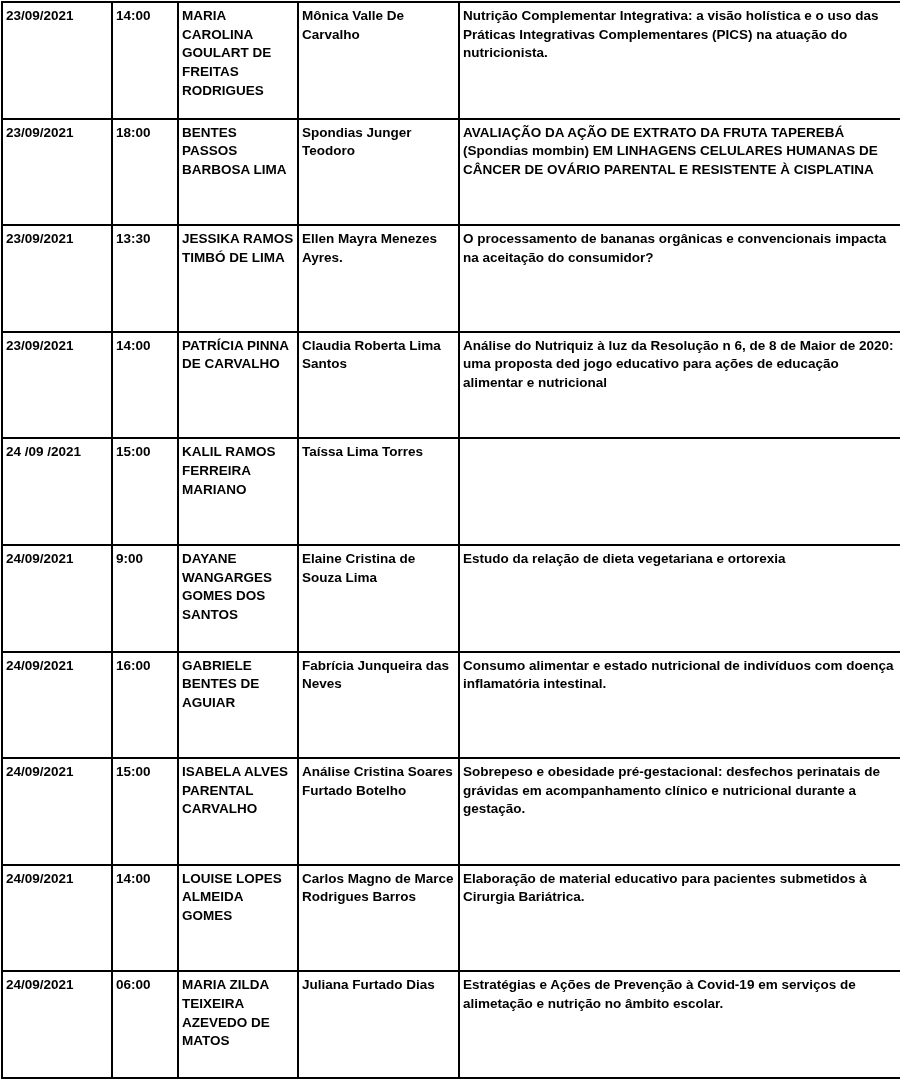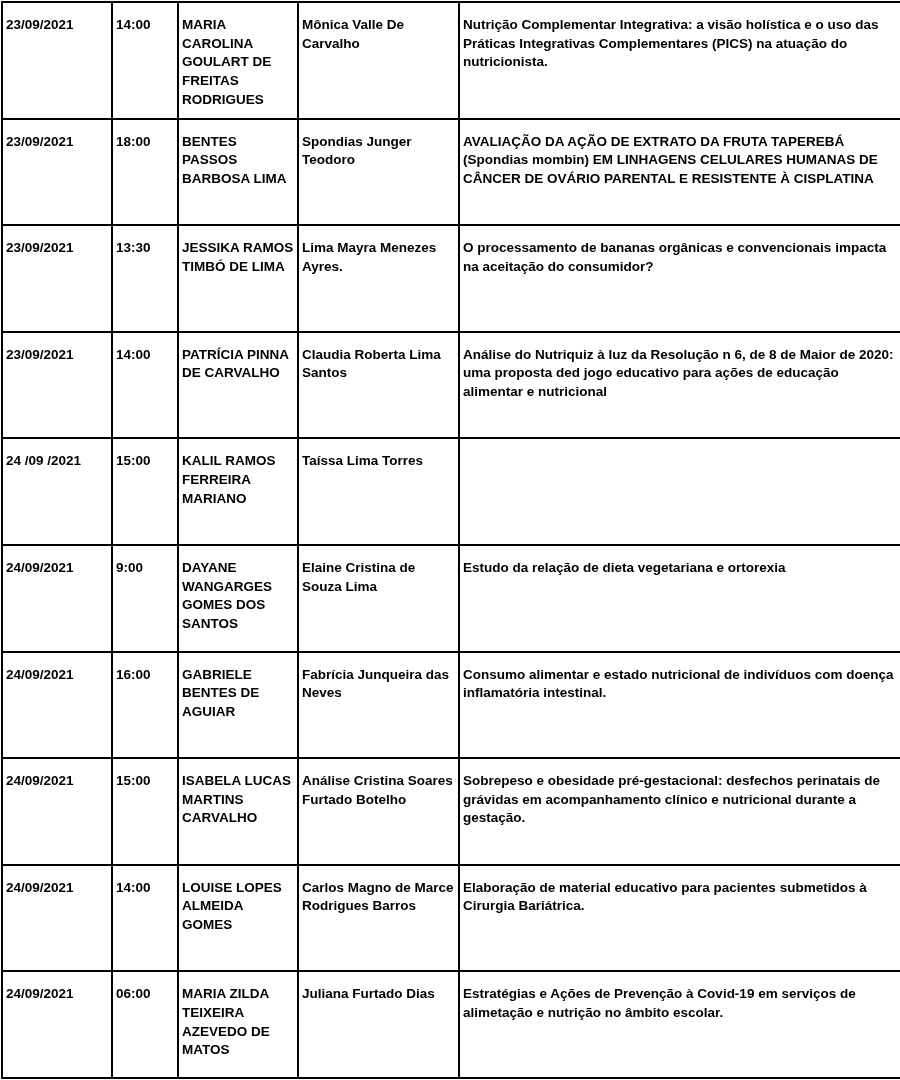--- a/index.html
+++ b/index.html
@@ -15,21 +15,21 @@
     border-collapse: collapse;
     table-layout: fixed;
     width: 898px;
     height: 1078px;
     margin: 1px;
     background: #ffffff;
   }
   .schedule-table td {
     border: 2px solid #000000;
     vertical-align: top;
-    padding: 13px 3px 1px 3px;
+    padding: 4px 3px 1px 3px;
     font-weight: bold;
     font-size: 13.5px;
     line-height: 1.38;
     color: #000000;
     word-wrap: break-word;
     overflow: hidden;
   }
   .schedule-table tr { height: 106px; }
   .schedule-table tr:first-child { height: 116px; }
   col.c-date    { width: 110px; }
@@ -61,21 +61,21 @@
       <td>23/09/2021</td>
       <td>18:00</td>
       <td>BENTES PASSOS BARBOSA LIMA</td>
       <td>Spondias Junger Teodoro</td>
       <td>AVALIAÇÃO DA AÇÃO DE EXTRATO DA FRUTA TAPEREBÁ (Spondias mombin) EM LINHAGENS CELULARES HUMANAS DE CÂNCER DE OVÁRIO PARENTAL E RESISTENTE À CISPLATINA</td>
     </tr>
     <tr>
       <td>23/09/2021</td>
       <td>13:30</td>
       <td>JESSIKA RAMOS TIMBÓ DE LIMA</td>
-      <td>Lima Mayra Menezes Ayres.</td>
+      <td>Ellen Mayra Menezes Ayres.</td>
       <td>O processamento de bananas orgânicas e convencionais impacta na aceitação do consumidor?</td>
     </tr>
     <tr>
       <td>23/09/2021</td>
       <td>14:00</td>
       <td>PATRÍCIA PINNA DE CARVALHO</td>
       <td>Claudia Roberta Lima Santos</td>
       <td>Análise do Nutriquiz à luz da Resolução n 6, de 8 de Maior de 2020: uma proposta ded jogo educativo para ações de educação alimentar e nutricional</td>
     </tr>
     <tr>
@@ -95,21 +95,21 @@
     <tr>
       <td>24/09/2021</td>
       <td>16:00</td>
       <td>GABRIELE BENTES DE AGUIAR</td>
       <td>Fabrícia Junqueira das Neves</td>
       <td>Consumo alimentar e estado nutricional de indivíduos com doença inflamatória intestinal.</td>
     </tr>
     <tr>
       <td>24/09/2021</td>
       <td>15:00</td>
-      <td>ISABELA LUCAS MARTINS CARVALHO</td>
+      <td>ISABELA ALVES PARENTAL CARVALHO</td>
       <td>Análise Cristina Soares Furtado Botelho</td>
       <td>Sobrepeso e obesidade pré-gestacional: desfechos perinatais de grávidas em acompanhamento clínico e nutricional durante a gestação.</td>
     </tr>
     <tr>
       <td>24/09/2021</td>
       <td>14:00</td>
       <td>LOUISE LOPES ALMEIDA GOMES</td>
       <td>Carlos Magno de Marce Rodrigues Barros</td>
       <td>Elaboração de material educativo para pacientes submetidos à Cirurgia Bariátrica.</td>
     </tr>

